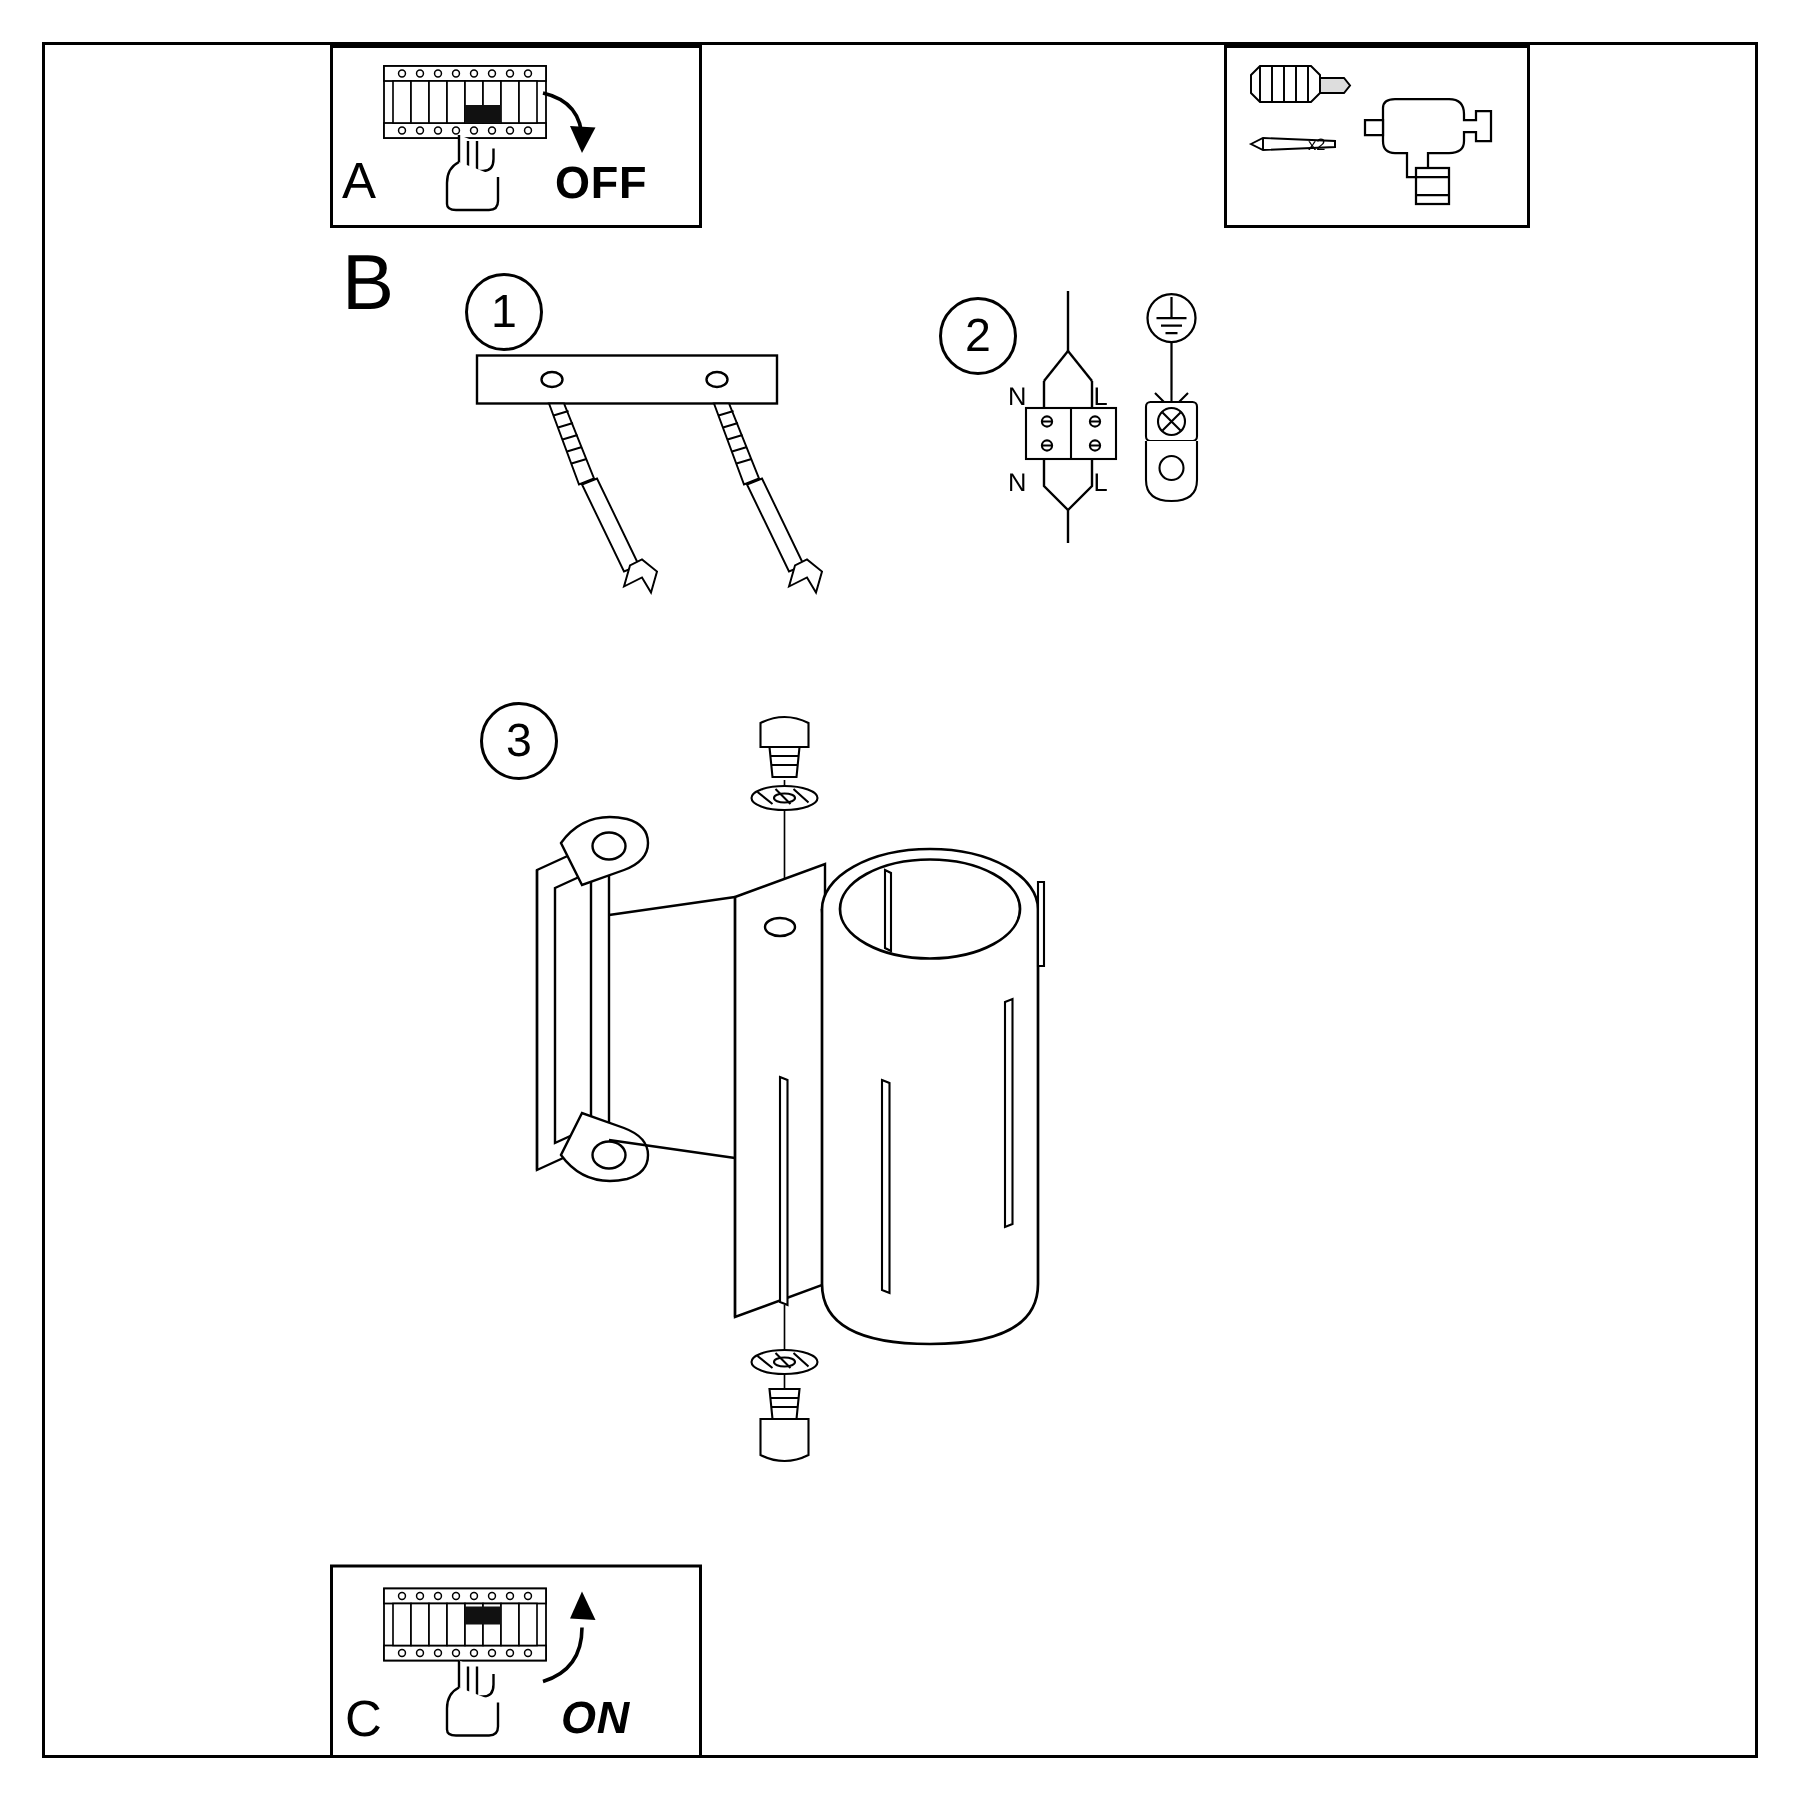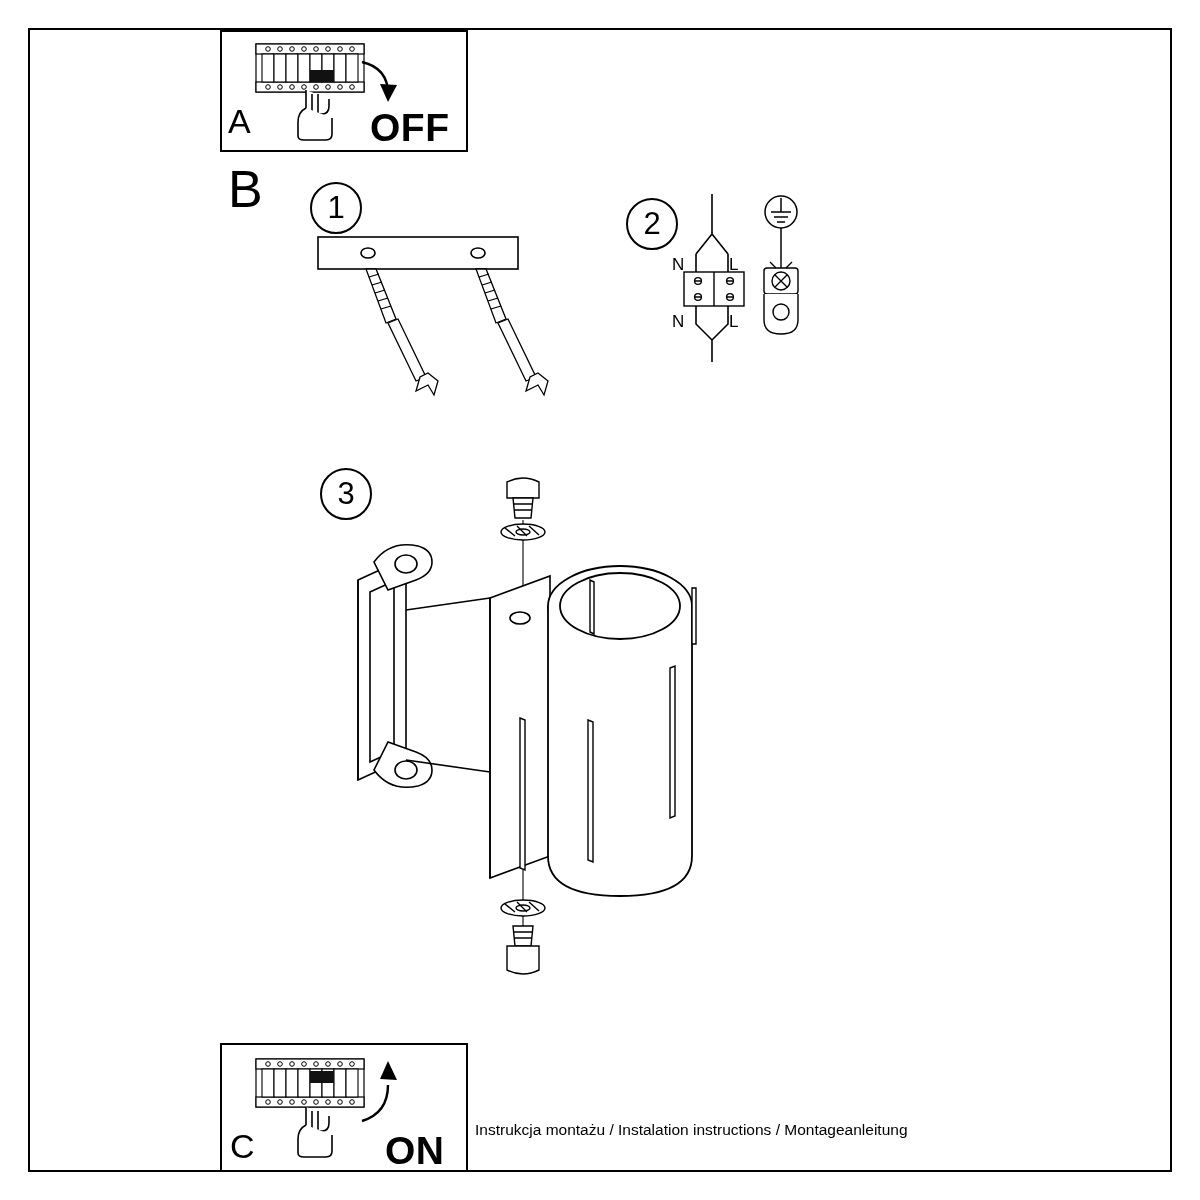--- a/index.html
+++ b/index.html
@@ -60,21 +60,21 @@
     position: absolute;
     font-size: 34px;
     line-height: 1;
     font-family: "Liberation Sans", sans-serif;
   }
   .letter-big {
     font-size: 52px;
   }
   .word {
     position: absolute;
-    font-size: 39px;
+    font-size: 30px;
     font-weight: bold;
     letter-spacing: 0.5px;
   }
   .circnum {
     position: absolute;
     width: 52px;
     height: 52px;
     border: 2.5px solid #000000;
     border-radius: 50%;
     box-sizing: border-box;
@@ -161,20 +161,43 @@
 
       <g stroke="#000" fill="none" stroke-width="2.4">
         <path d="M140 30 q26 6 26 32"></path>
       </g>
       <polygon points="166,70 158,52 175,53" fill="#000"></polygon>
     </svg>
     <span class="letter" style="left:6px; top:72px;">A</span>
     <span class="word" style="left:148px; top:74px;">OFF</span>
   </div>
 
+  <div class="box" id="box-tools">
+    <svg width="200" height="118" viewBox="0 0 200 118">
+
+      <g stroke="#000" fill="#fff" stroke-width="1.3">
+        <path d="M16 18 l6 -6 l34 0 l6 6 l0 12 l-6 6 l-34 0 l-6 -6 z"></path>
+        <path d="M22 12 l0 24 M30 12 l0 24 M38 12 l0 24 M46 12 l0 24 M54 12 l0 24"></path>
+        <path d="M62 20 l16 0 l4 5 l-4 5 l-16 0 z" fill="#ddd"></path>
+      </g>
+
+      <g stroke="#000" fill="#fff" stroke-width="1.3">
+        <path d="M16 64 l8 -4 l48 2 l0 4 l-48 2 z"></path>
+        <path d="M24 60 l0 8"></path>
+      </g>
+
+      <g stroke="#000" fill="#fff" stroke-width="1.5">
+        <path d="M104 48 l0 -8 q0 -6 8 -6 l36 0 q10 0 10 10 l0 4 l8 0 l0 -6 l10 0 l0 20 l-10 0 l0 -6 l-8 0 l0 6 q0 8 -10 8 l-14 0 l0 16 l-14 0 l0 -16 l-8 0 q-8 0 -8 -8 z"></path>
+        <path d="M92 48 l12 0 l0 10 l-12 0 z"></path>
+        <rect x="126" y="80" width="22" height="24"></rect>
+        <path d="M126 86 l22 0 M126 98 l22 0"></path>
+      </g>
+    </svg>
+    <span class="tiny" style="left:54px; top:60px;">x2</span>
+  </div>
 
   <span class="letter letter-big" style="left:228px; top:163px;">B</span>
 
   <div class="circnum" style="left:310px; top:182px;">
     <span>1</span>
   </div>
   <div class="abs" style="left:300px; top:225px;">
     <svg width="280" height="180" viewBox="0 0 280 180">
 
       <g stroke="#000" fill="#fff" stroke-width="1.6">
@@ -365,18 +388,17 @@
         <path d="M90 66 l0 20"></path>
         <path d="M96 66 l0 20"></path>
         <path d="M84 80 q-8 4 -8 14 l0 14 q0 4 6 4 l22 0 q6 0 6 -6 l0 -16"></path>
       </g>
       <g stroke="#000" fill="none" stroke-width="2.4">
         <path d="M166 40 q0 28 -26 36"></path>
       </g>
       <polygon points="166,16 175,35 158,34" fill="#000"></polygon>
     </svg>
     <span class="letter" style="left:8px; top:84px;">C</span>
-    <span class="word" style="left:163px; top:84px;">ON</span>
-  </div>
-
-  <div class="cap" style="left:475px; top:1117px;">Instrukcja montażu / Instalation instructions / Montageanleitung</div>
+    <span class="word" style="left:152px; top:84px;font-style:italic;">ON</span>
+  </div>
+
 
 </div>
 
 </body></html>

